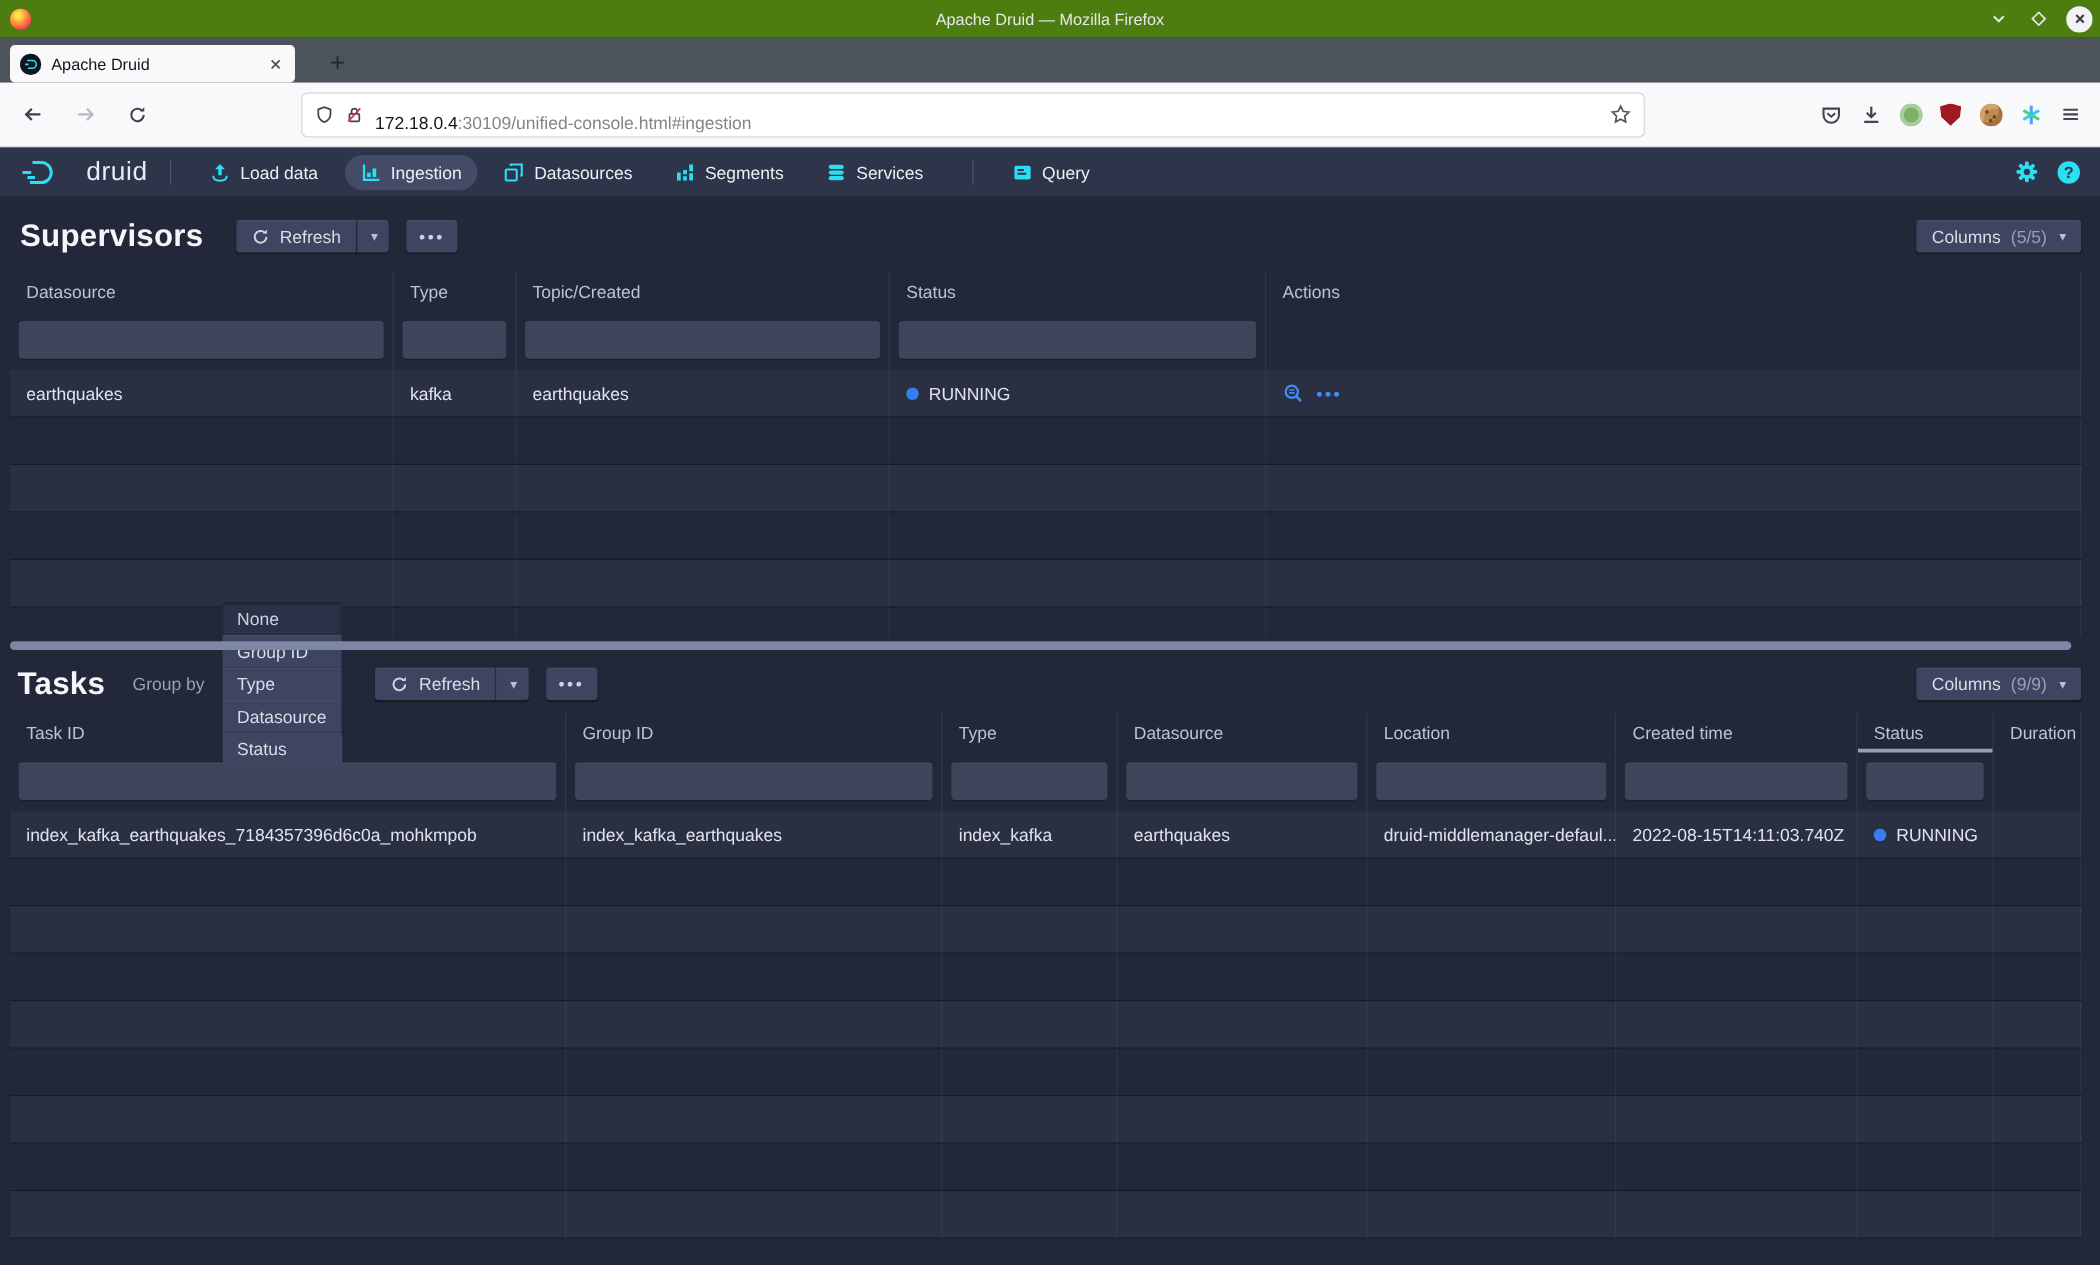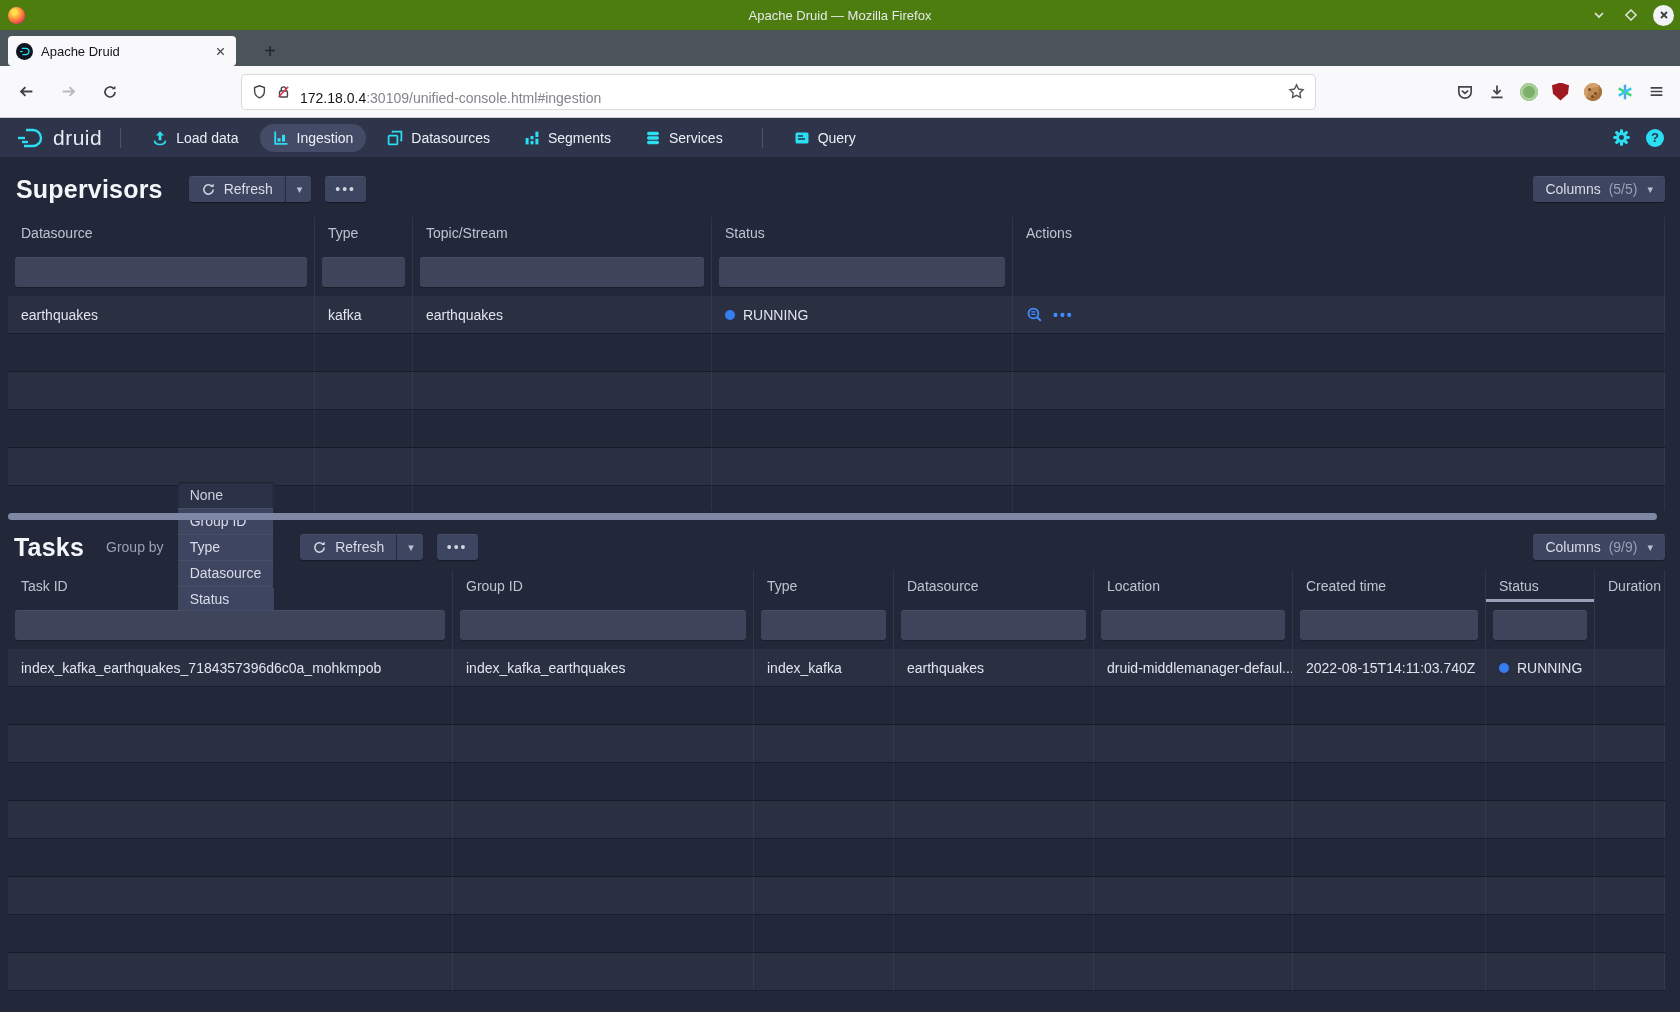--- a/index.html
+++ b/index.html
@@ -37,21 +37,21 @@
   .ext { width:19px; height:19px; display:flex; align-items:center; justify-content:center; }
   .ext-green { width:18px; height:18px; border-radius:50%; background:#7fb069; box-shadow:inset 0 0 0 3px #a9cf9a; }
   .ext-ublock { width:17px; height:18px; background:#9e1a20; clip-path:polygon(50% 0,100% 15%,94% 62%,50% 100%,6% 62%,0 15%); }
   .ext-cookie { width:18px; height:18px; border-radius:50%; background:#c08a52;
     box-shadow:inset -3px -3px 0 #a9713c, inset 3px 4px 0 #d3a06b; position:relative; }
   .ext-cookie i { position:absolute; width:3px; height:3px; border-radius:50%; background:#6e4категория; background:#6e4a26; }
 
   
   .druid-nav { height:39px; background:#2e3449; display:flex; align-items:center; flex:0 0 auto; }
   .brand { display:flex; align-items:center; gap:7px; margin-left:16px; }
-  .brand-text { color:#e8ebf4; font-size:21px; letter-spacing:.5px; }
+  .brand-text { color:#e8ebf4; font-size:21px; letter-spacing:.5px;margin-left:16px; }
   .nav-divider { width:1px; height:20px; background:#4d5470; margin:0 18px; }
   .nav-item { display:flex; gap:8px; color:#eceff6; font-size:14px;
     padding:6px 13px; border-radius:16px; margin-right:8px; white-space:nowrap; }
   .nav-item.active { background:#434b66; }
   .nav-right { margin-left:auto; margin-right:16px; display:flex; align-items:center; gap:15px; }
   .help-circle { width:18px; height:18px; border-radius:50%; background:#2bdef1; color:#2e3449;
     font-size:13px; font-weight:bold; display:flex; align-items:center; justify-content:center; }
 
   
   .page { flex:1 1 auto; background:#222839; padding:0 0 0 0; overflow:hidden; }
@@ -324,21 +324,21 @@
           <span class="muted">(5/5)</span>
           <span class="caret">▾</span>
         </button>
       </span>
     </div>
 
     <div class="tablewrap">
       <div class="grid-sup">
         <div class="th">Datasource</div>
         <div class="th">Type</div>
-        <div class="th">Topic/Stream</div>
+        <div class="th">Topic/Created</div>
         <div class="th">Status</div>
         <div class="th">Actions</div>
       </div>
       <div class="grid-sup filterrow">
         <div class="fcell"><input class="finput" style=""></div>
         <div class="fcell"><input class="finput" style=""></div>
         <div class="fcell"><input class="finput" style=""></div>
         <div class="fcell"><input class="finput" style=""></div>
         <div class="fcell"></div>
       </div>

